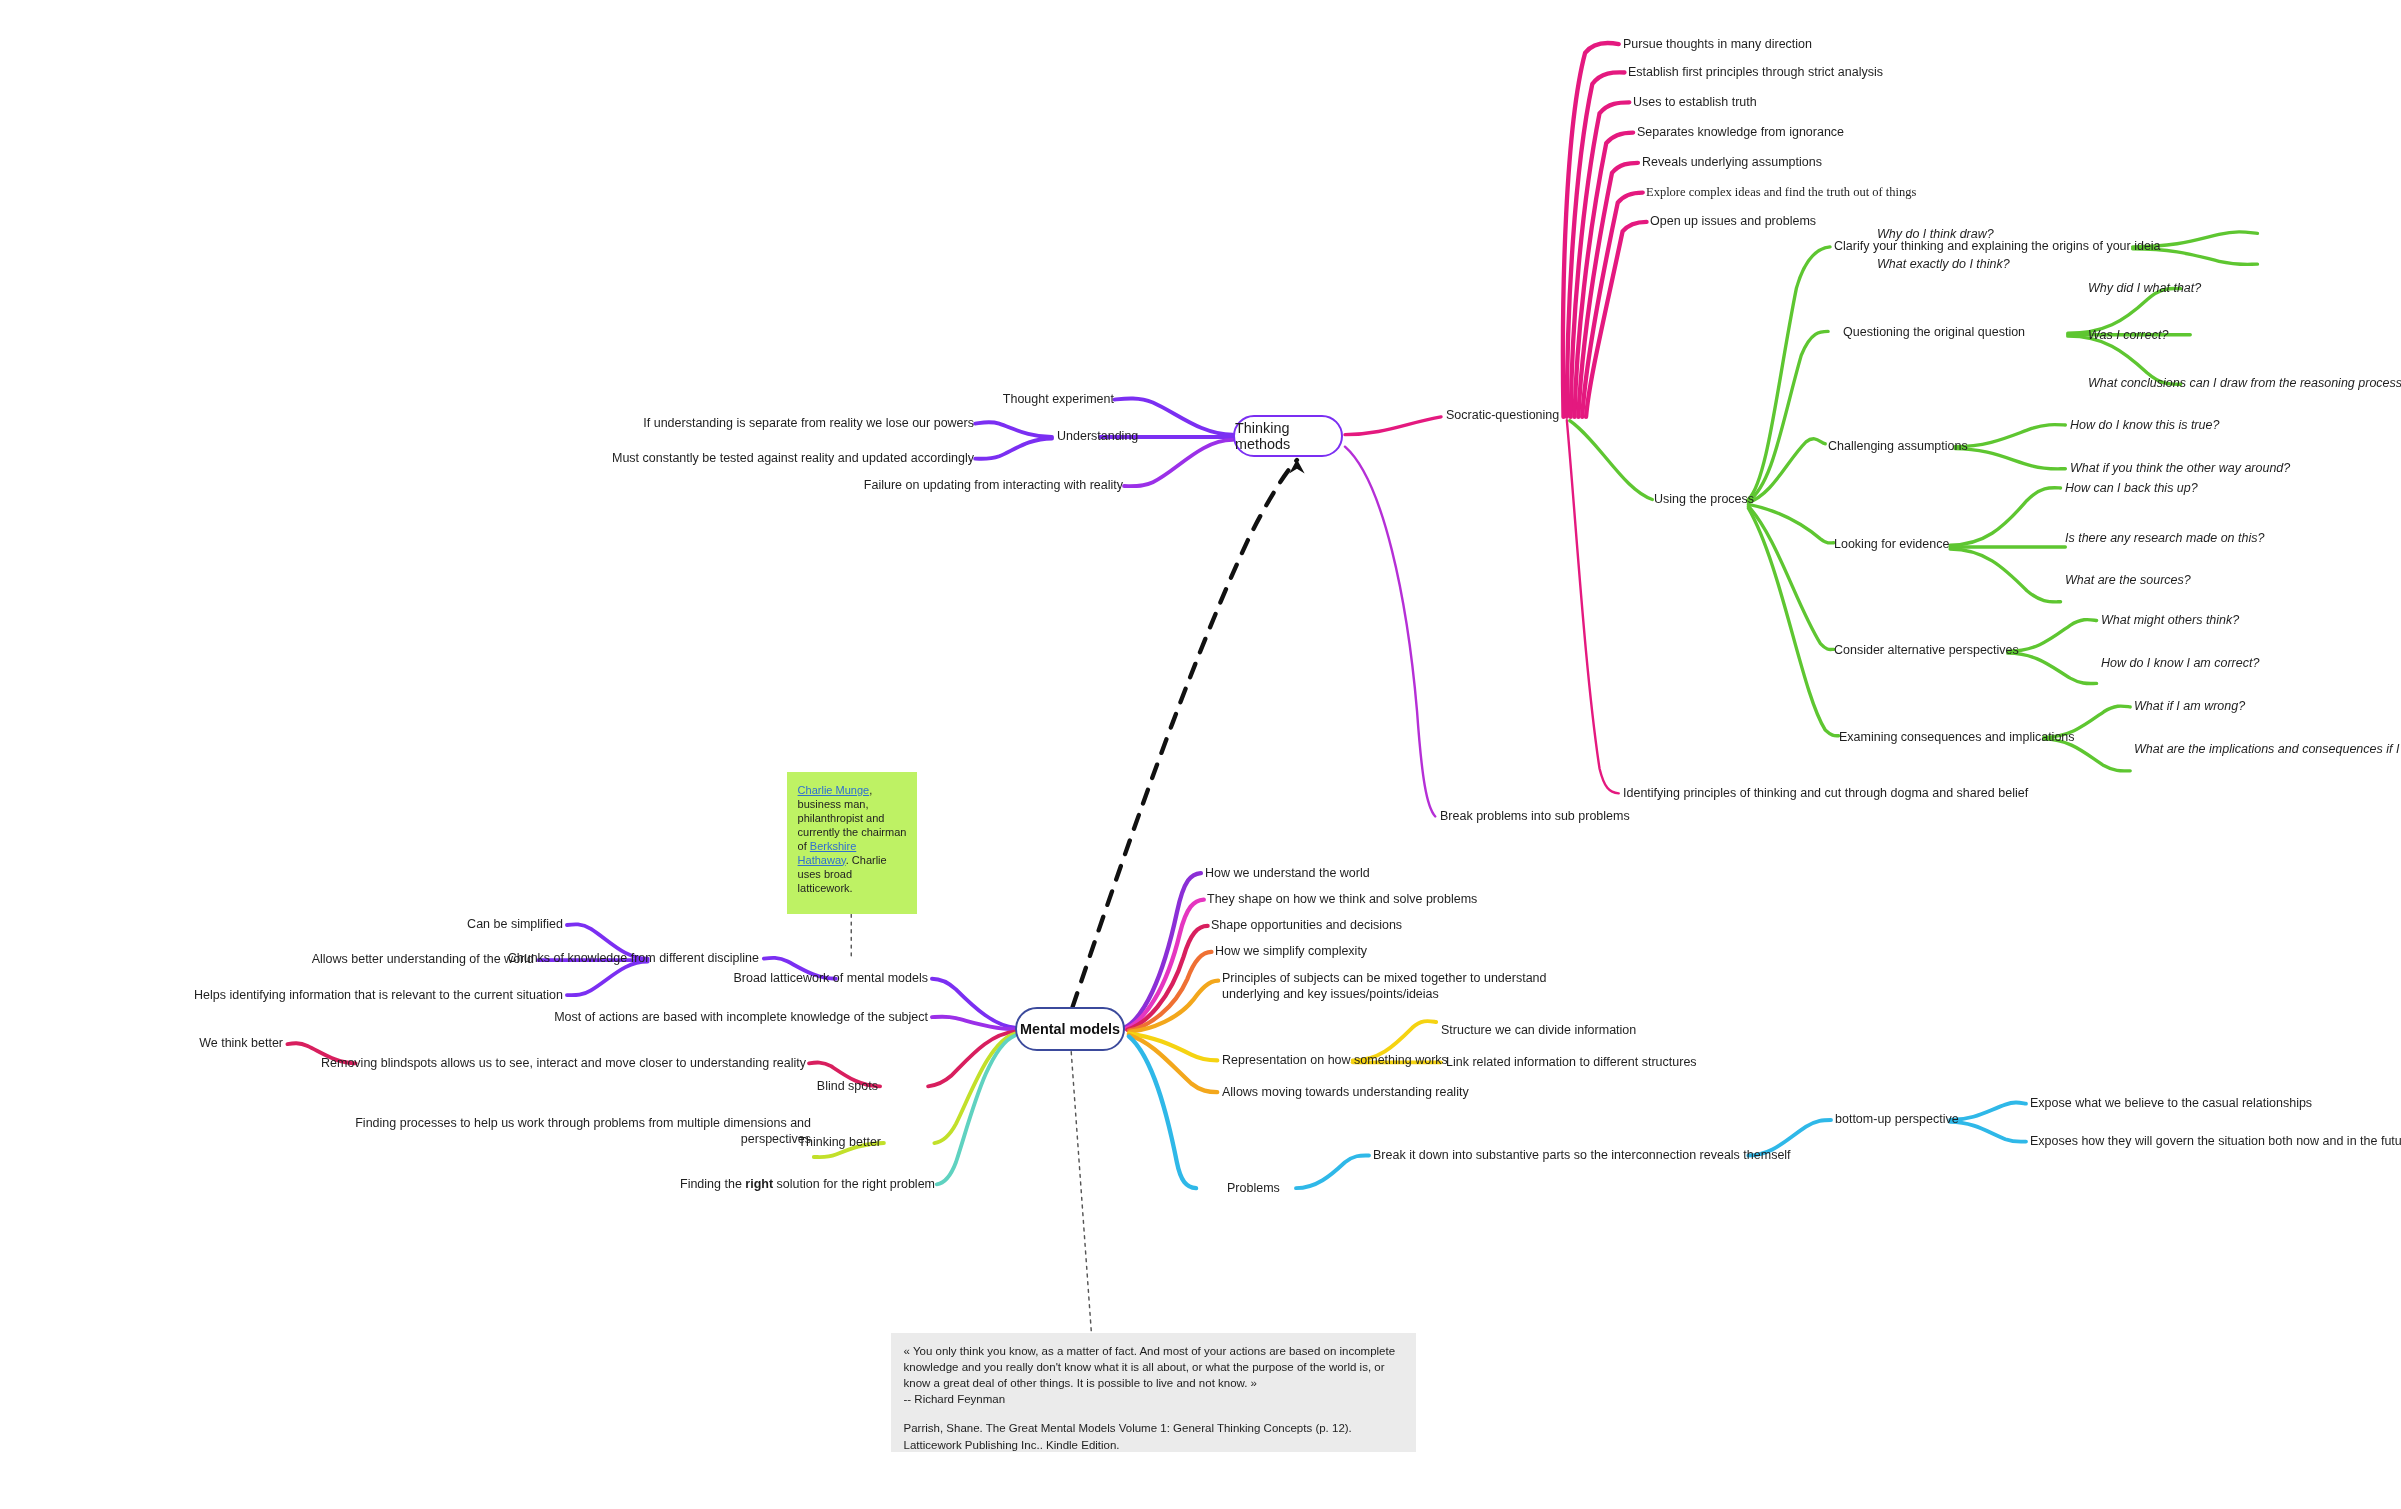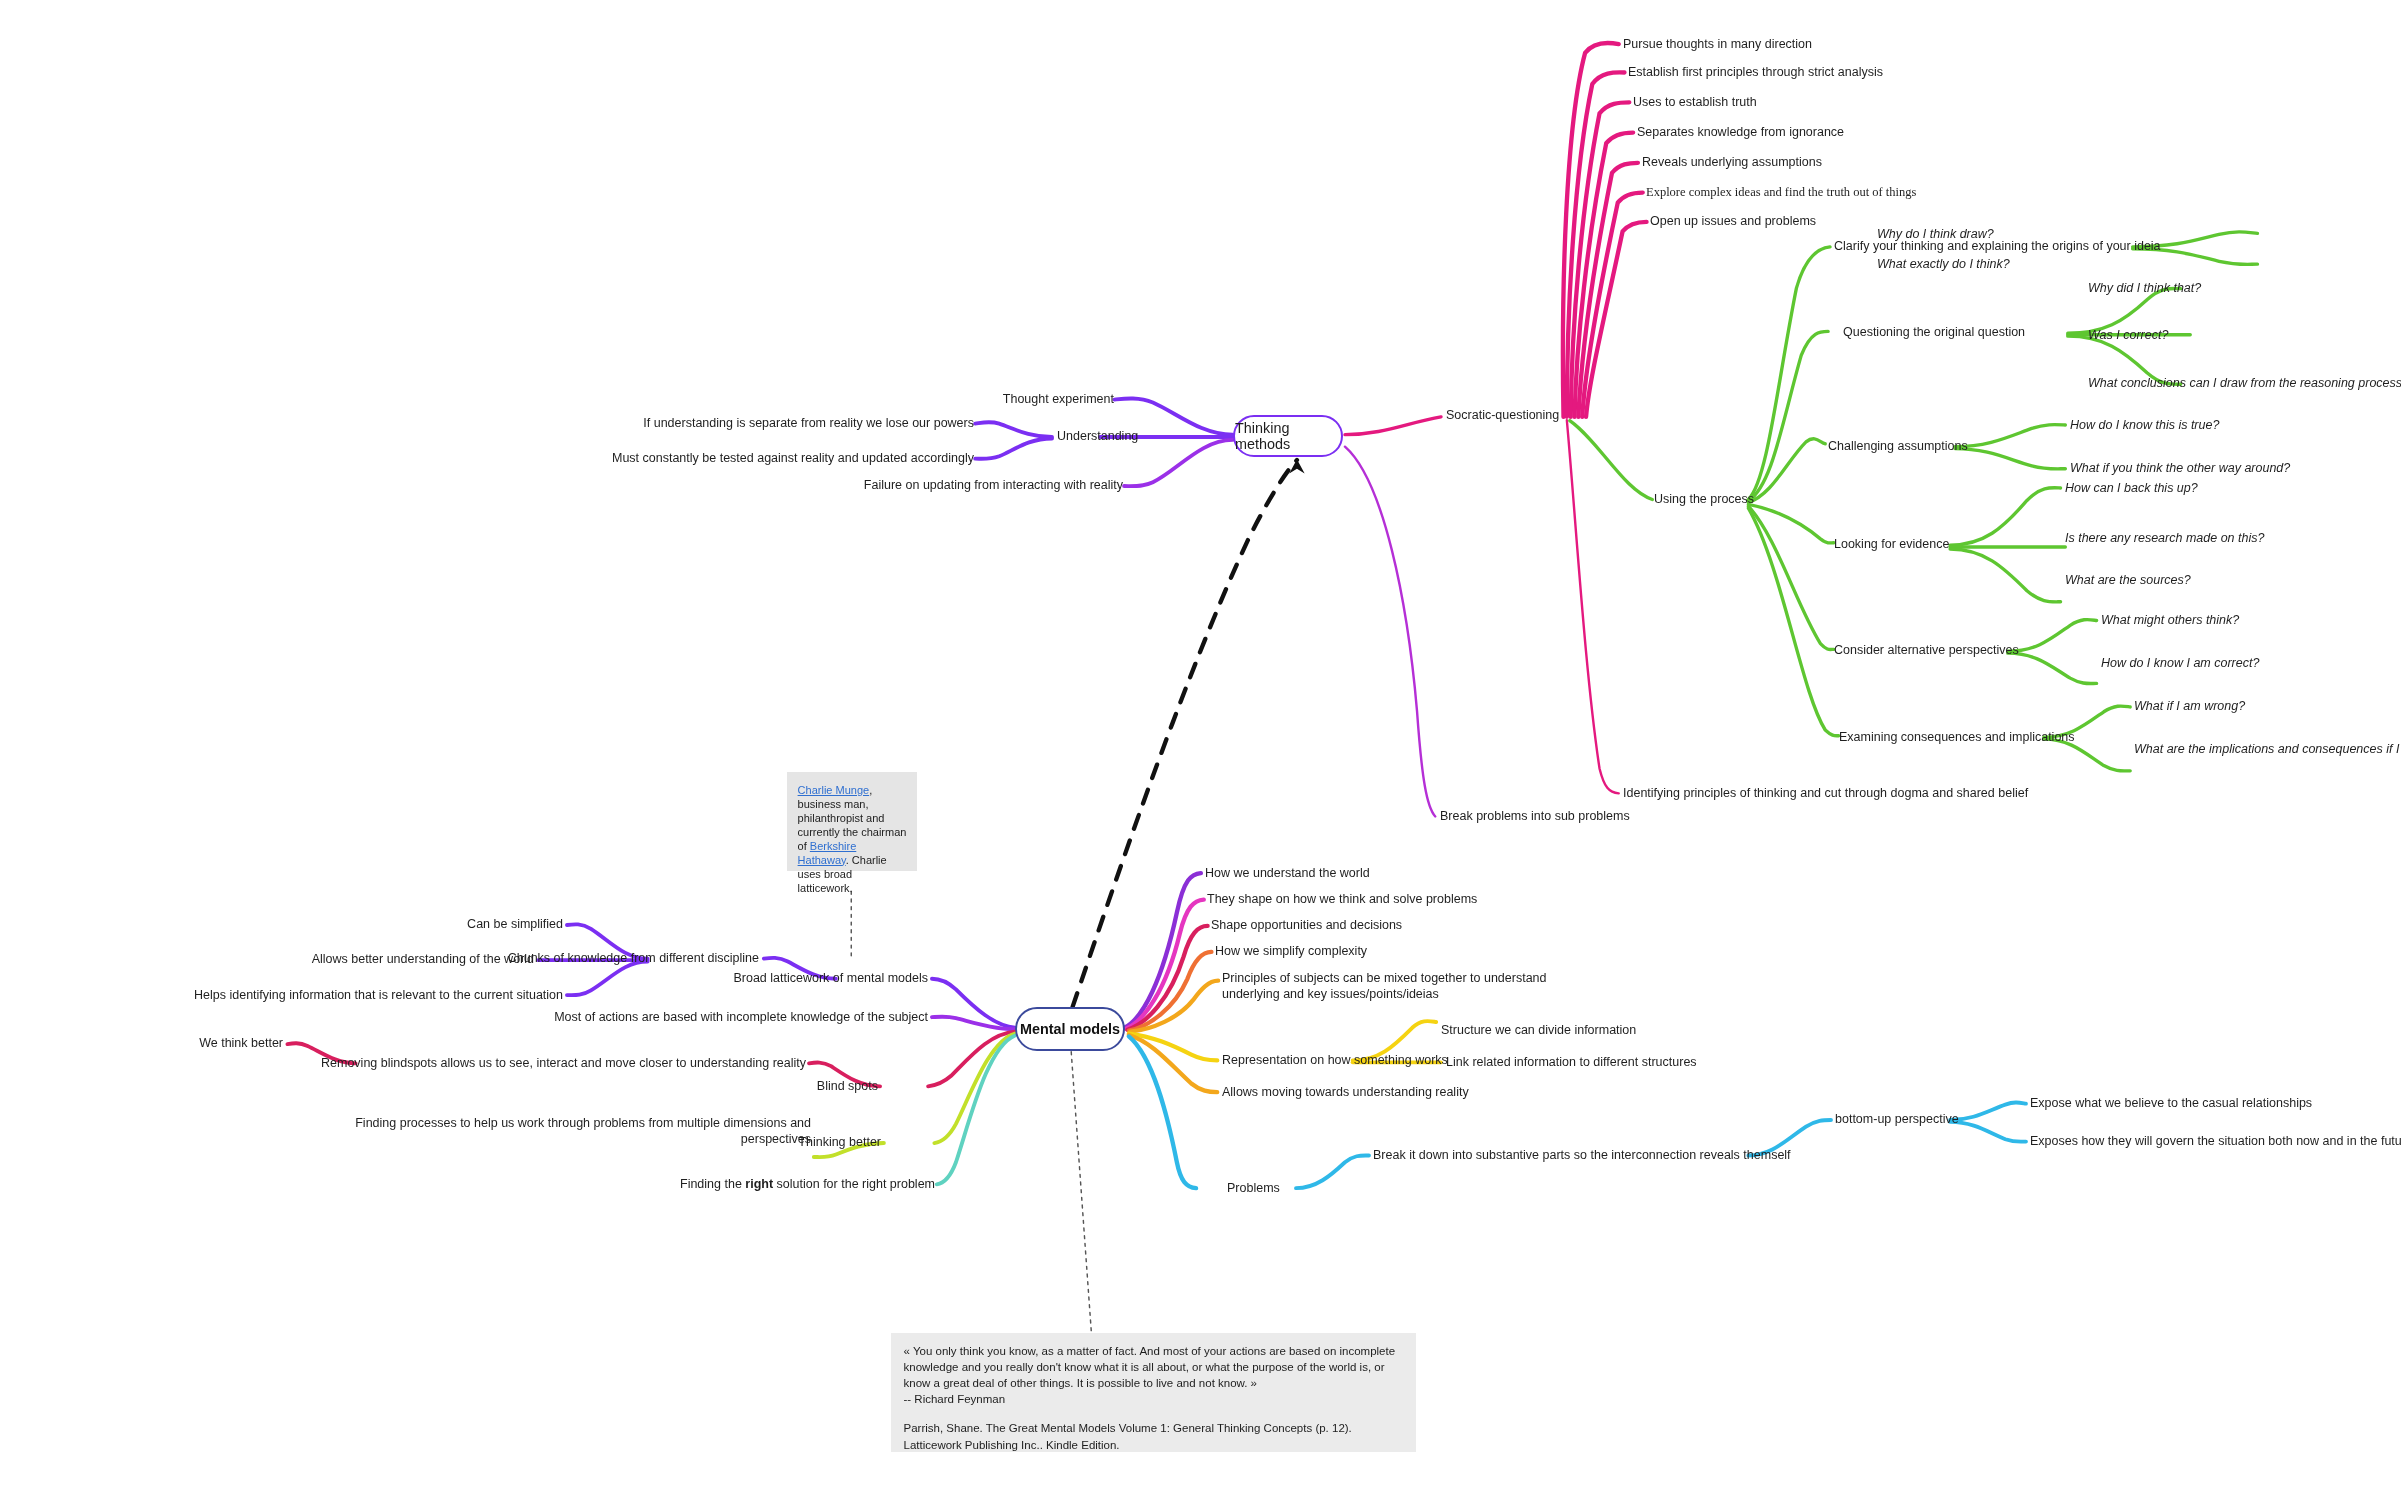--- a/index.html
+++ b/index.html
@@ -34,22 +34,22 @@
     left:1233px;top:415px;width:110px;height:42px;
     color:#1d1d1d;
   }
   #node-mental-models{
     border:2.4px solid #3b4a9c;
     left:1015px;top:1007px;width:110px;height:44px;
     font-weight:bold;color:#111;
   }
   
   #sticky-note{
-    position:absolute;left:787px;top:772px;width:130px;height:99px;
-    background:#e5e5e5;
+    position:absolute;left:787px;top:772px;width:130px;height:142px;
+    background:#bef264;
     font-size:11px;line-height:14px;
     padding:10.6px 9.6px 0 10.6px;
     box-sizing:border-box;
     color:#222;
   }
   #sticky-note .lnk{color:#2f6fd0;text-decoration:underline;}
   
   #quote-box{
     position:absolute;left:891px;top:1333px;width:525px;height:119px;
     background:#ebebeb;
@@ -191,21 +191,21 @@
 
   <div class="lbl" style="left:1623px;top:785px;">Identifying principles of thinking and cut through dogma and shared belief</div>
 
   <div class="lbl" style="left:1654px;top:491px;">Using the process</div>
 
   <div class="lbl" style="left:1834px;top:238px;">Clarify your thinking and explaining the origins of your ideia</div>
   <div class="lbl ital" style="left:1877px;top:226px;">Why do I think draw?</div>
   <div class="lbl ital" style="left:1877px;top:256px;">What exactly do I think?</div>
 
   <div class="lbl" style="left:1831px;top:324px;margin-left:12px;">Questioning the original question</div>
-  <div class="lbl ital" style="left:2088px;top:280px;">Why did I think that?</div>
+  <div class="lbl ital" style="left:2088px;top:280px;">Why did I what that?</div>
   <div class="lbl ital" style="left:2088px;top:327px;">Was I correct?</div>
   <div class="lbl ital" style="left:2088px;top:375px;">What conclusions can I draw from the reasoning process?</div>
 
   <div class="lbl" style="left:1828px;top:438px;">Challenging assumptions</div>
   <div class="lbl ital" style="left:2070px;top:417px;">How do I know this is true?</div>
   <div class="lbl ital" style="left:2070px;top:460px;">What if you think the other way around?</div>
 
   <div class="lbl" style="left:1834px;top:536px;">Looking for evidence</div>
   <div class="lbl ital" style="left:2065px;top:480px;">How can I back this up?</div>
   <div class="lbl ital" style="left:2065px;top:530px;">Is there any research made on this?</div>

